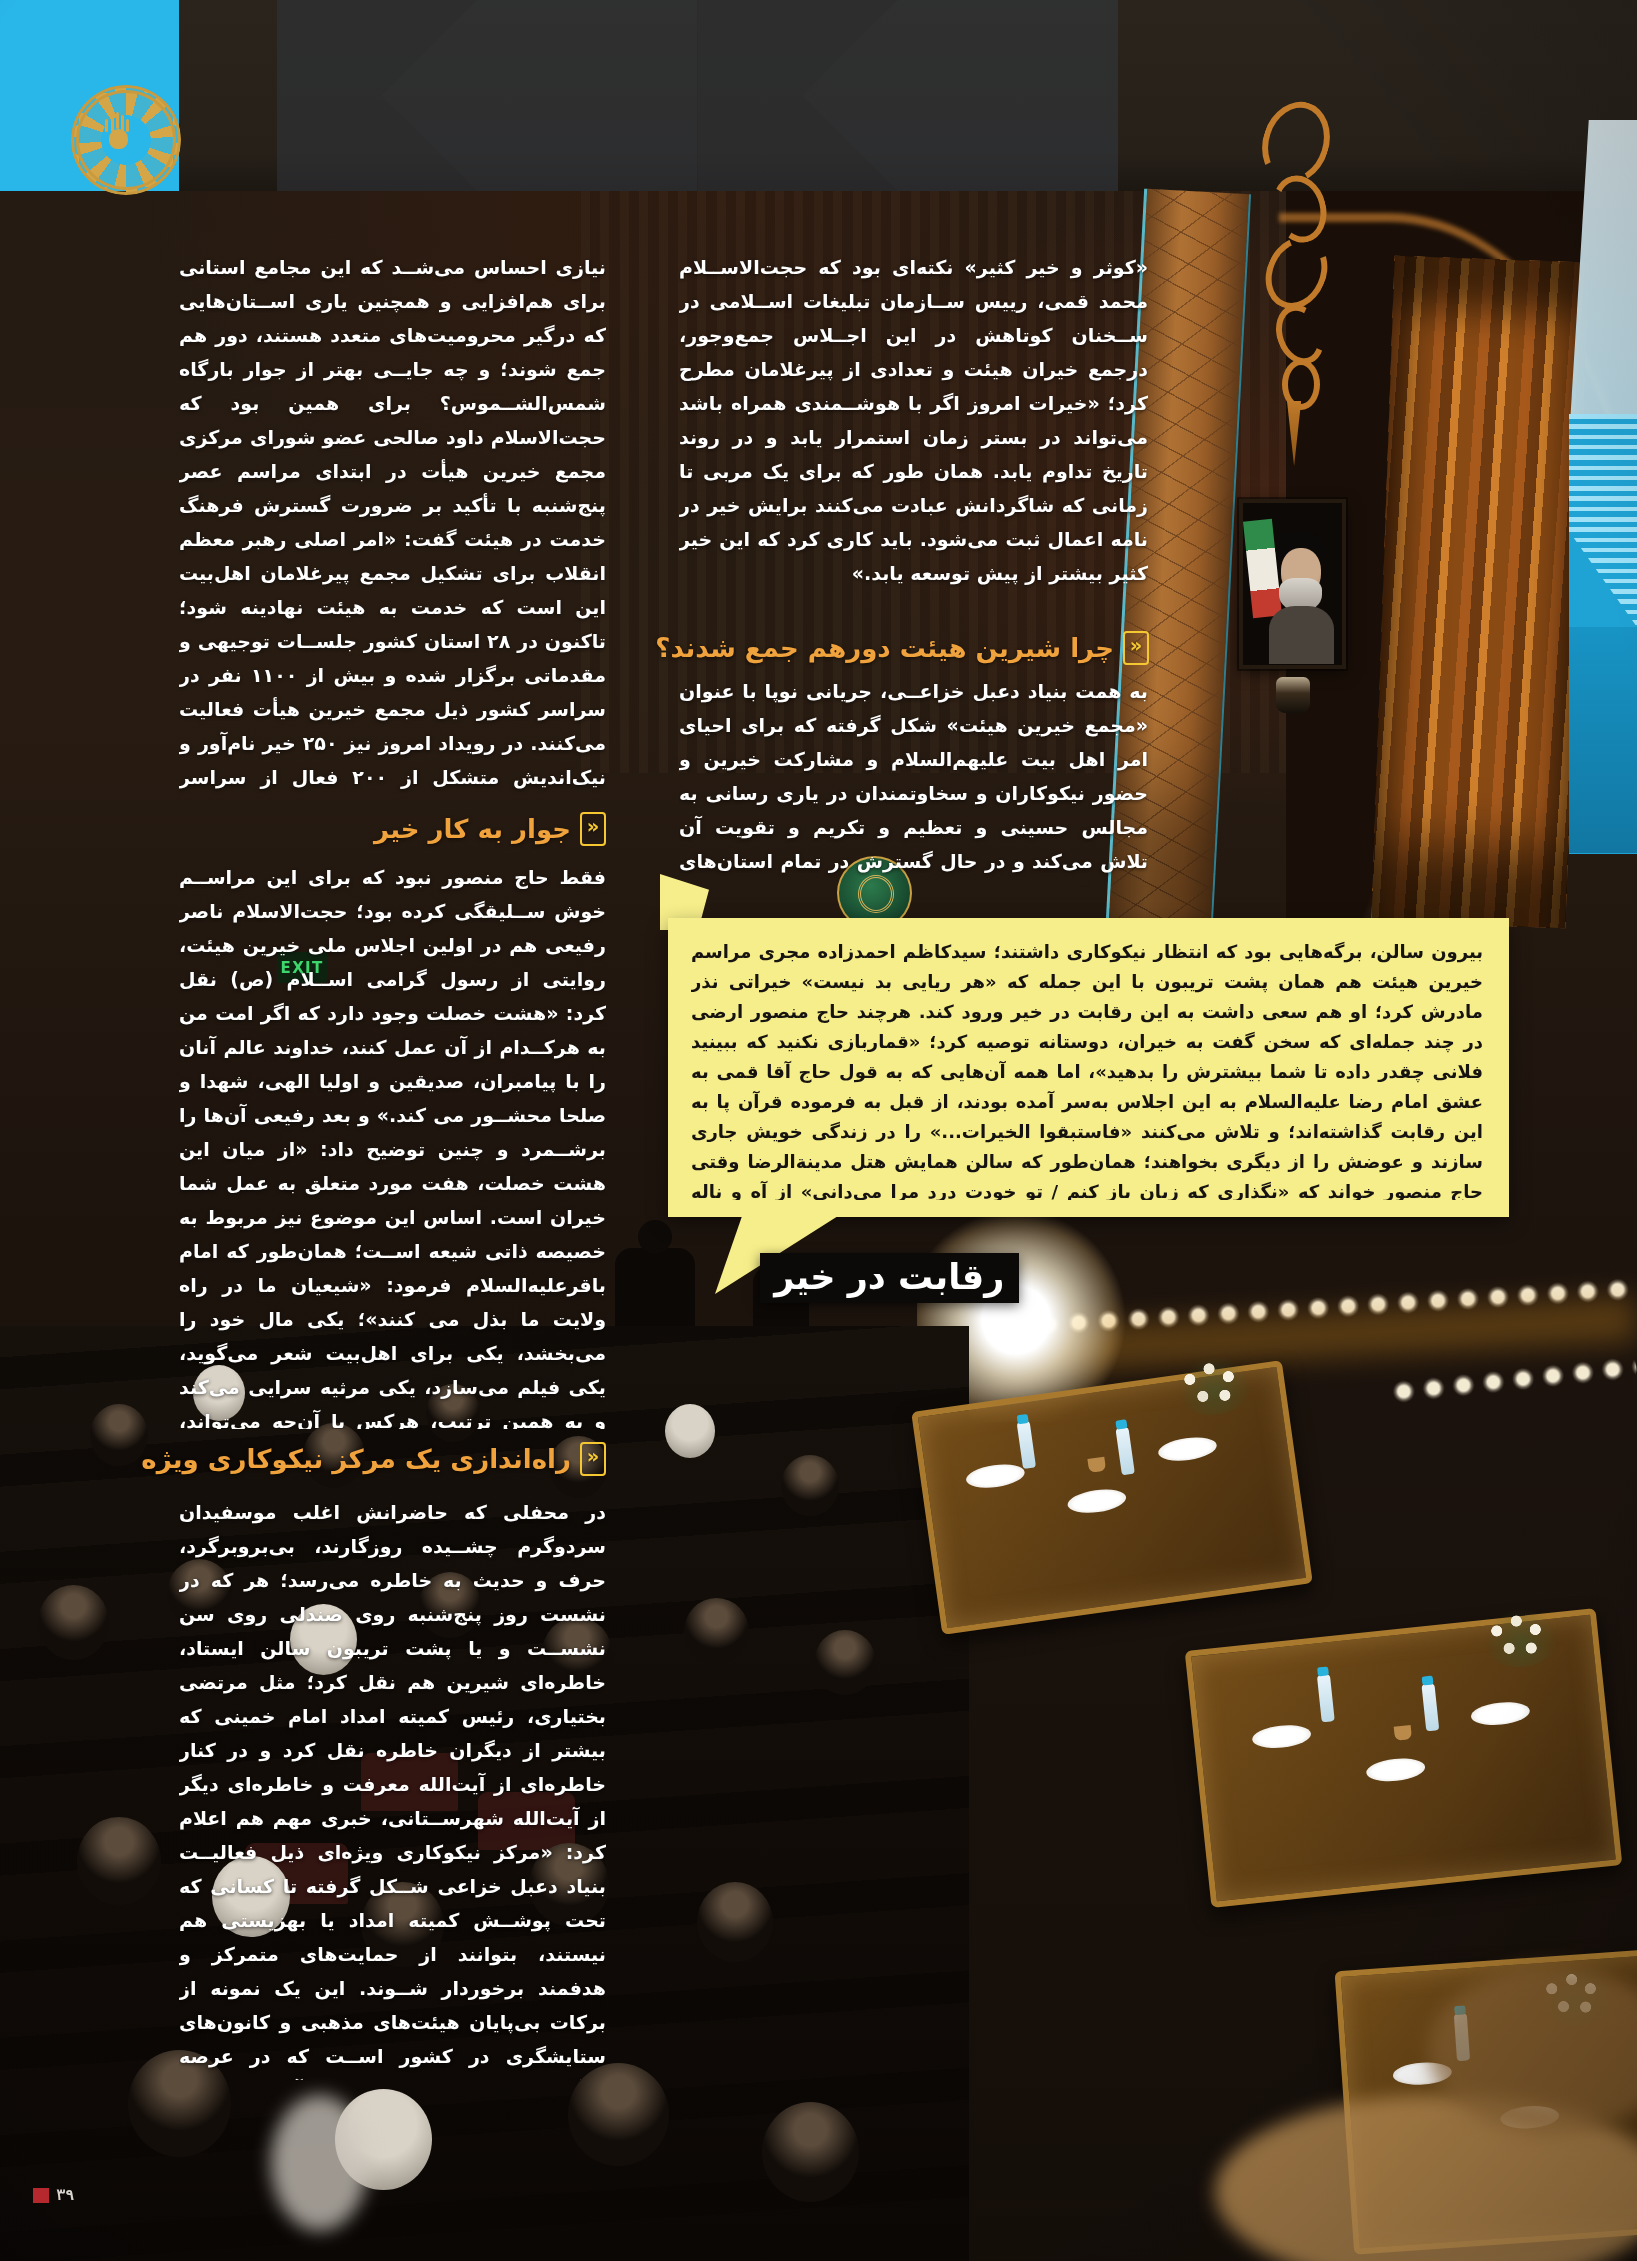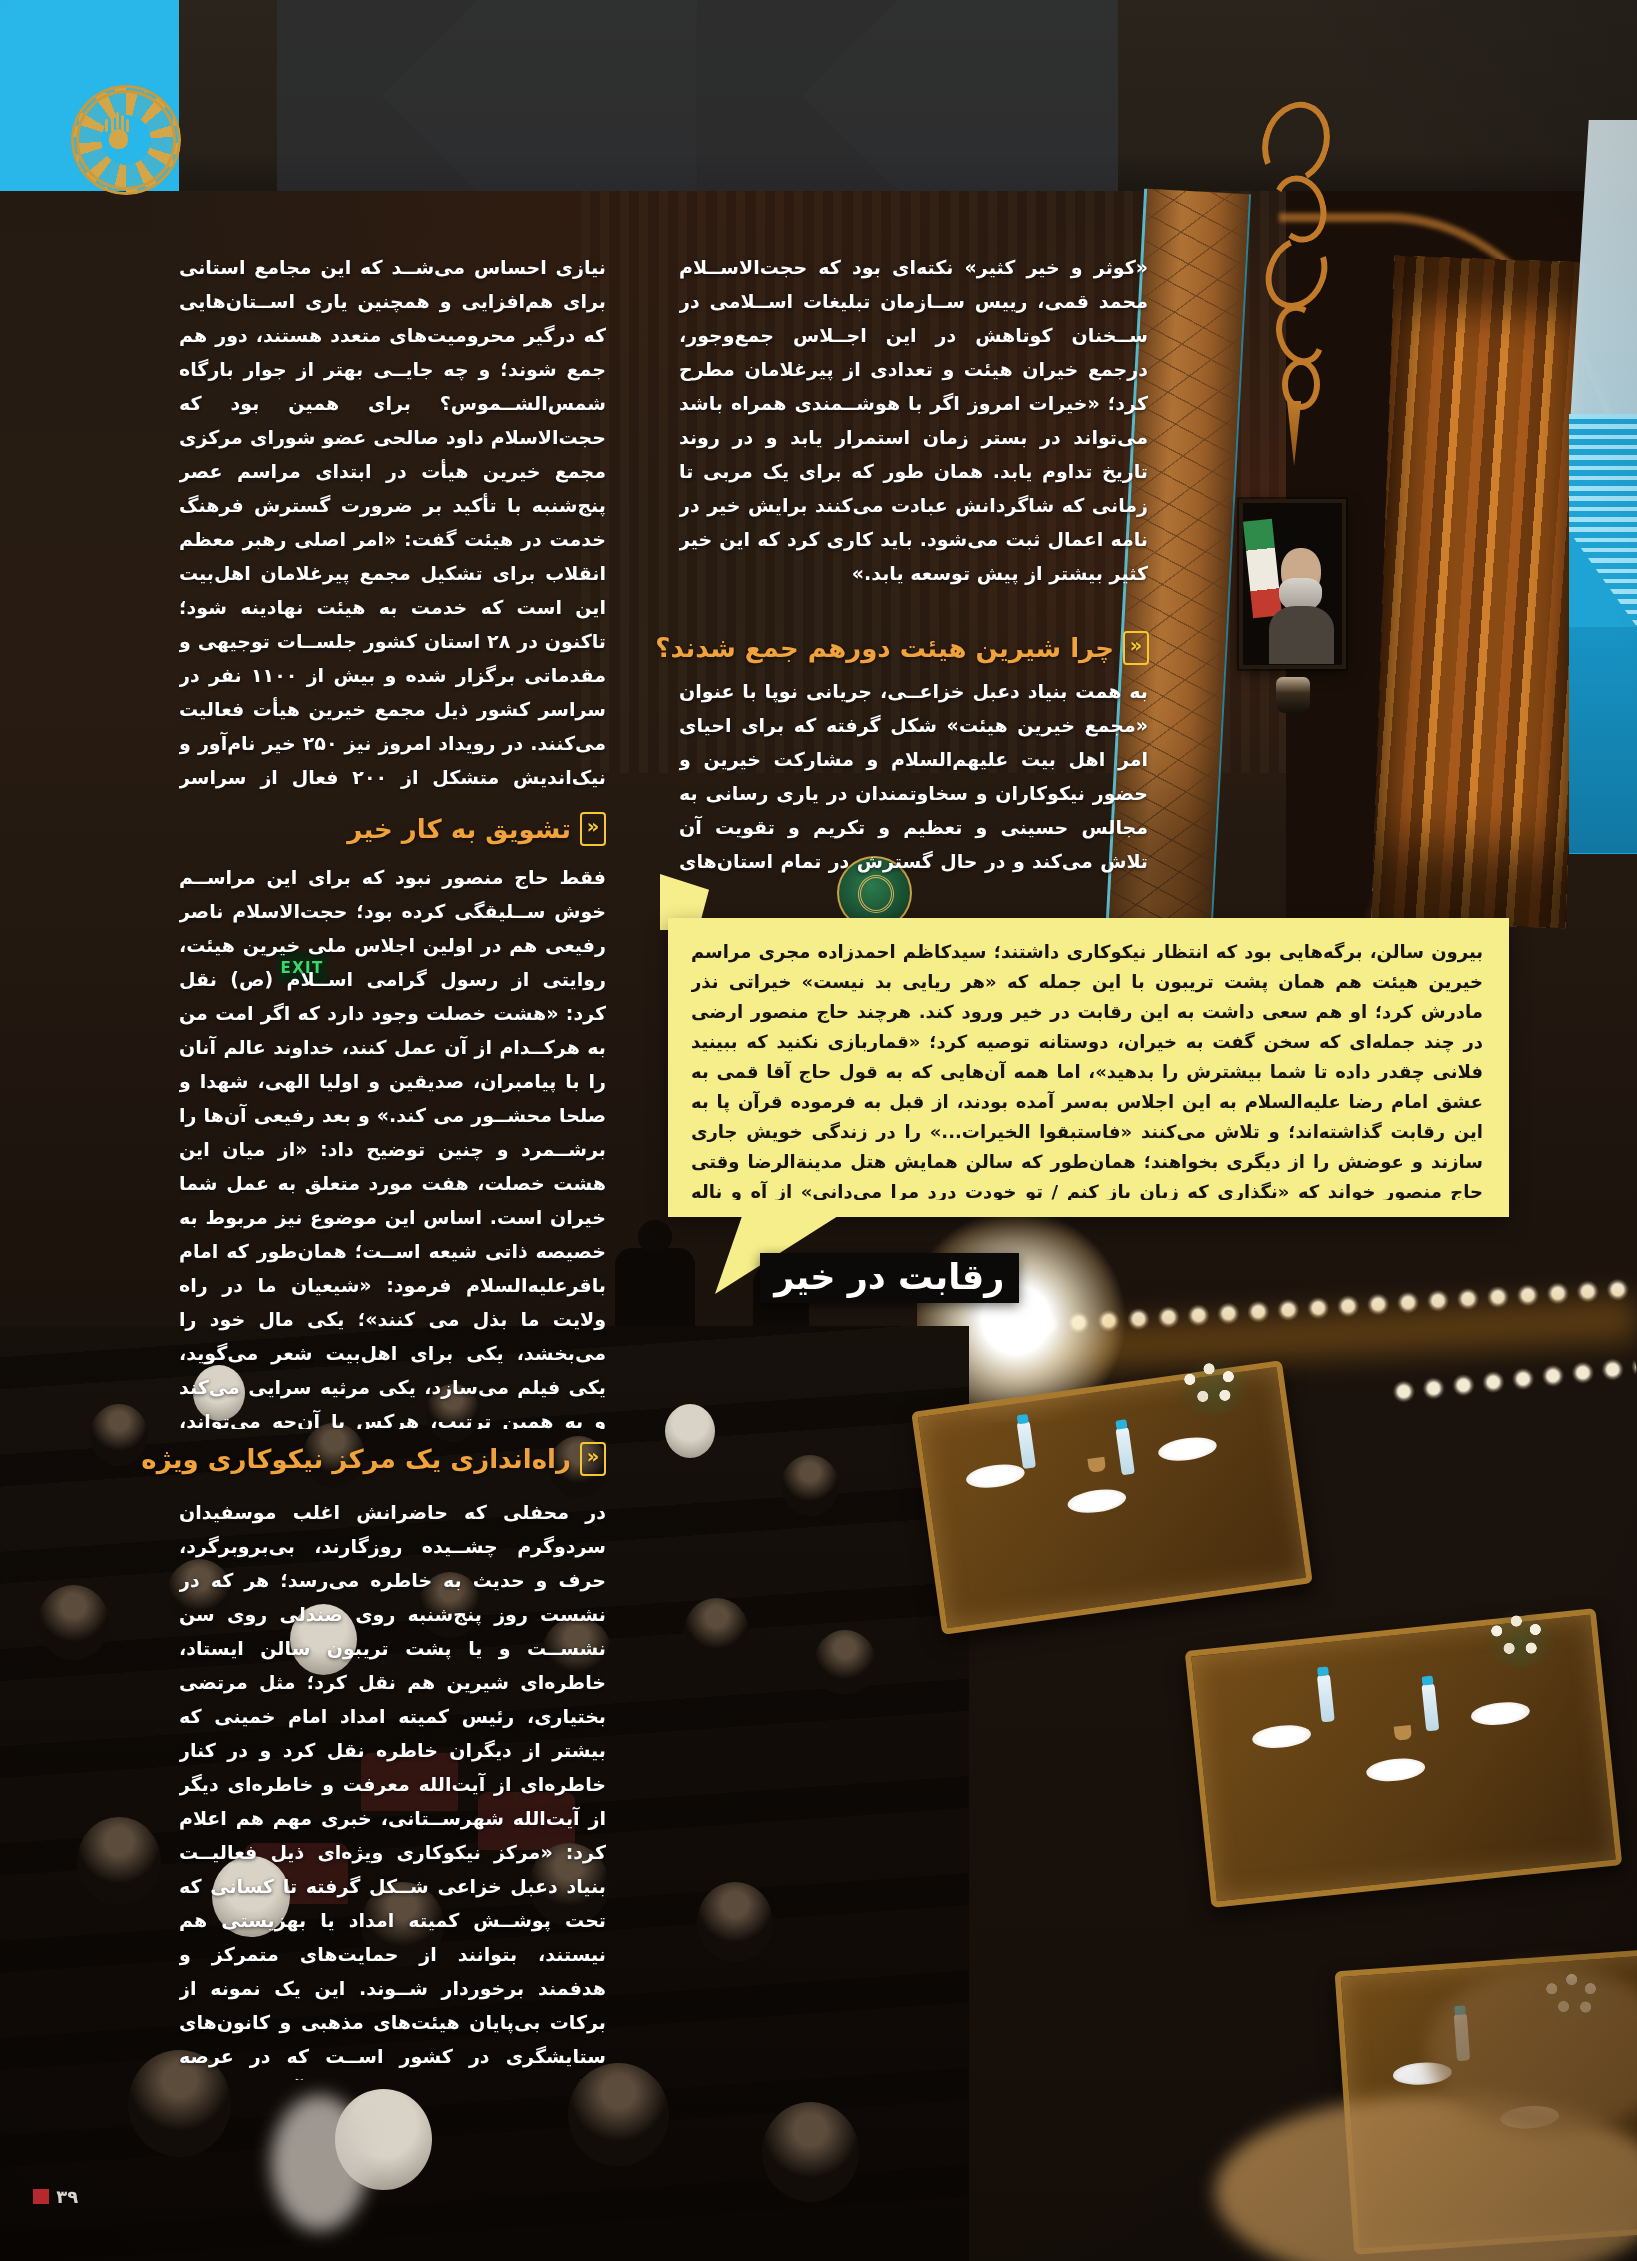--- a/index.html
+++ b/index.html
@@ -158,21 +158,21 @@
     clip-path:polygon(0 0,100% 28%,78% 100%,0 100%);}
   #callout-tail{left:716px;top:1216px;width:123px;height:78px;background:#f6ee8a;
     clip-path:polygon(22% 0,100% 0,0 100%);}
   #callout-text{position:absolute;left:23px;right:26px;top:19.4px;bottom:17px;
     color:#171310;font-weight:bold;font-size:18px;line-height:30px;text-align:justify;overflow:hidden;}
   #kicker{left:729px;top:1253px;padding:3.9px 14.2px 6.5px 14.2px;background:#0c0a08;
     color:#fff;font-weight:bold;font-size:35px;white-space:nowrap;box-shadow:0 2.6px 11.6px rgba(0,0,0,.6);margin-left:32px;}
 
   
   #pagenum{left:34px;top:2186px;display:flex;align-items:center;gap:7.8px;}
-  #pagenum .num{color:#d8d3cc;font-size:18px;font-weight:bold;}
+  #pagenum .num{color:#d8d3cc;font-size:15px;font-weight:bold;font-family:Liberation Mono, monospace;}
   #pagenum .sq{width:15.5px;height:15.5px;background:#b5282d;}
 </style>
 </head>
 <body>
 
 <div id="page">
 
   <div class="ph" id="photo-base"></div>
   <div class="ph" id="panel-stripes"></div>
   <div class="ph" id="header-band"></div>
@@ -285,21 +285,21 @@
 
   <div class="ph blur-blob" id="br-blur1"></div>
   <div class="ph blur-blob" id="br-blur2"></div>
   <div class="ph blur-blob" id="bl-blur"></div>
   <div class="ph" id="vignette"></div>
 
   <div class="txt" id="l-para1">نیازی احساس می‌شــد که این مجامع استانی برای هم‌افزایی و همچنین یاری اســتان‌هایی که درگیر محرومیت‌های متعدد هستند، دور هم جمع شوند؛ و چه جایــی بهتر از جوار بارگاه شمس‌الشــموس؟ برای همین بود که حجت‌الاسلام داود صالحی عضو شورای مرکزی مجمع خیرین هیأت در ابتدای مراسم عصر پنج‌شنبه با تأکید بر ضرورت گسترش فرهنگ خدمت در هیئت گفت: «امر اصلی رهبر معظم انقلاب برای تشکیل مجمع پیرغلامان اهل‌بیت این است که خدمت به هیئت نهادینه شود؛ تاکنون در ۲۸ استان کشور جلســات توجیهی و مقدماتی برگزار شده و بیش از ۱۱۰۰ نفر در سراسر کشور ذیل مجمع خیرین هیأت فعالیت می‌کنند. در رویداد امروز نیز ۲۵۰ خیر نام‌آور و نیک‌اندیش متشکل از ۲۰۰ فعال از سراسر کشور و ۵۰ خیر از مشهد حضور دارند.»</div>
 
   <div class="heading" id="l-h1">
     <span class="h-icon">«</span>
-    <span>تشویق به کار خیر</span>
+    <span>جوار به کار خیر</span>
   </div>
   <div class="txt" id="l-para2">فقط حاج منصور نبود که برای این مراســم خوش ســلیقگی کرده بود؛ حجت‌الاسلام ناصر رفیعی هم در اولین اجلاس ملی خیرین هیئت، روایتی از رسول گرامی اســلام (ص) نقل کرد: «هشت خصلت وجود دارد که اگر امت من به هرکــدام از آن عمل کنند، خداوند عالم آنان را با پیامبران، صدیقین و اولیا الهی، شهدا و صلحا محشــور می کند.» و بعد رفیعی آن‌ها را برشــمرد و چنین توضیح داد: «از میان این هشت خصلت، هفت مورد متعلق به عمل شما خیران است. اساس این موضوع نیز مربوط به خصیصه ذاتی شیعه اســت؛ همان‌طور که امام باقرعلیه‌السلام فرمود: «شیعیان ما در راه ولایت ما بذل می کنند»؛ یکی مال خود را می‌بخشد، یکی برای اهل‌بیت شعر می‌گوید، یکی فیلم می‌سازد، یکی مرثیه سرایی می‌کند و به همین ترتیب، هرکس با آن‌چه می‌تواند، واقف در این راه می‌شود.»</div>
 
   <div class="heading" id="l-h2">
     <span class="h-icon">«</span>
     <span>راه‌اندازی یک مرکز نیکوکاری ویژه</span>
   </div>
   <div class="txt" id="l-para3">در محفلی که حاضرانش اغلب موسفیدان سردوگرم چشــیده روزگارند، بی‌بروبرگرد، حرف و حدیث به خاطره می‌رسد؛ هر که در نشست روز پنج‌شنبه روی صندلی روی سن نشســت و یا پشت تریبون سالن ایستاد، خاطره‌ای شیرین هم نقل کرد؛ مثل مرتضی بختیاری، رئیس کمیته امداد امام خمینی که بیشتر از دیگران خاطره نقل کرد و در کنار خاطره‌ای از آیت‌الله معرفت و خاطره‌ای دیگر از آیت‌الله شهرســتانی، خبری مهم هم اعلام کرد: «مرکز نیکوکاری ویژه‌ای ذیل فعالیــت بنیاد دعبل خزاعی شــکل گرفته تا کسانی که تحت پوشــش کمیته امداد یا بهزیستی هم نیستند، بتوانند از حمایت‌های متمرکز و هدفمند برخوردار شــوند. این یک نمونه از برکات بی‌پایان هیئت‌های مذهبی و کانون‌های ستایشگری در کشور اســت که در عرصه اثرگذاری اجتماعی به میدان می‌آیند و مقدمه کارهای بــزرگ و خیر خواهی‌های فراگیر می‌شوند.»</div>
 
   <div class="txt" id="r-para1">«کوثر و خیر کثیر» نکته‌ای بود که حجت‌الاســلام محمد قمی، رییس ســازمان تبلیغات اســلامی در ســخنان کوتاهش در این اجــلاس جمع‌وجور، درجمع خیران هیئت و تعدادی از پیرغلامان مطرح کرد؛ «خیرات امروز اگر با هوشــمندی همراه باشد می‌تواند در بستر زمان استمرار یابد و در روند تاریخ تداوم یابد. همان طور که برای یک مربی تا زمانی که شاگردانش عبادت می‌کنند برایش خیر در نامه اعمال ثبت می‌شود. باید کاری کرد که این خیر کثیر بیشتر از پیش توسعه یابد.»</div>

